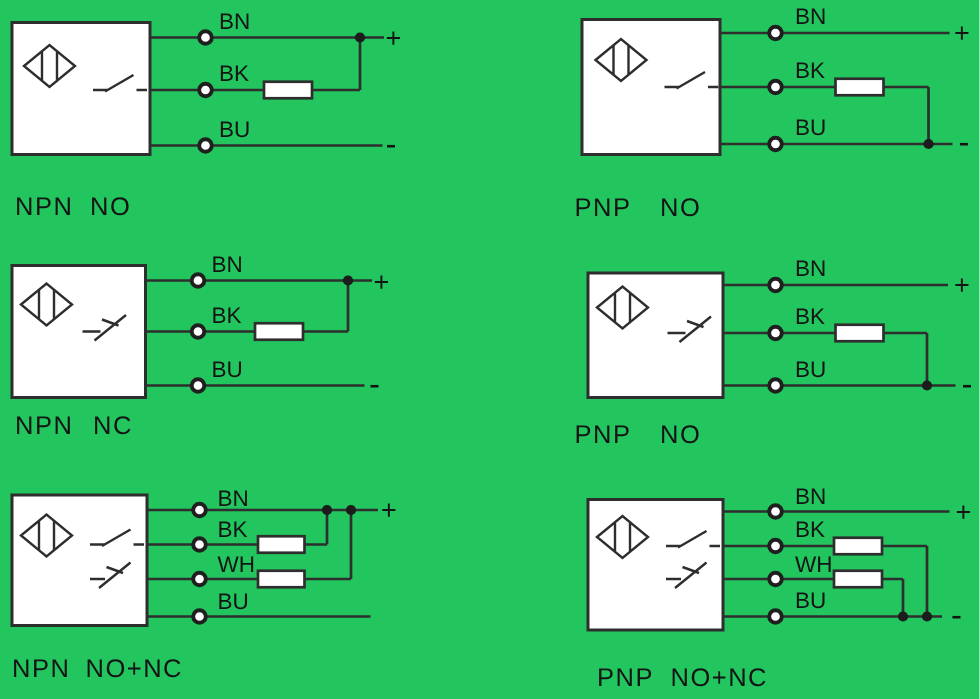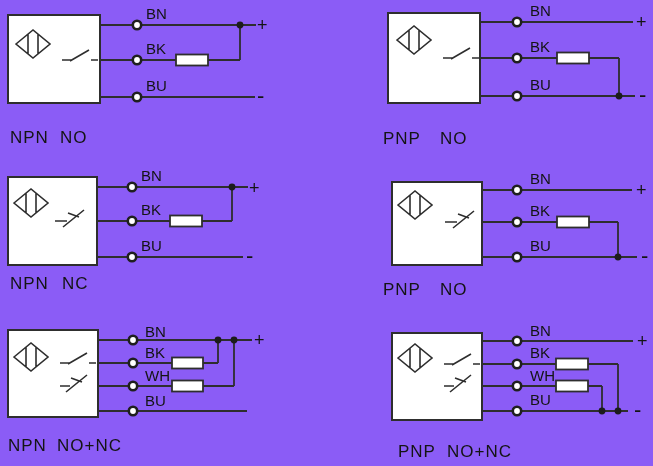--- a/index.html
+++ b/index.html
@@ -1,16 +1,16 @@
 <!DOCTYPE html>
 <html><head>
 <meta charset="utf-8">
 <style>
   html,body { margin:0; padding:0; background:#ffffff; }
-  #stage { position:relative; width:653px; height:466px; background:#8b5cf6; overflow:hidden; }
+  #stage { position:relative; width:653px; height:466px; background:#22c55e; overflow:hidden; }
   svg { display:block; }
   .box  { fill:#ffffff; stroke:#2e2e2e; stroke-width:2; }
   .sym  { fill:none; stroke:#2e2e2e; stroke-width:1.6; }
   .w    { stroke:#2e2e2e; stroke-width:1.8; fill:none; }
   .res  { fill:#ffffff; stroke:#2e2e2e; stroke-width:1.8; }
   .term { fill:#ffffff; stroke:#1f1f1f; stroke-width:2.6; }
   .dot  { fill:#1c1c1c; stroke:none; }
   .lbl  { font:15px "Liberation Sans", sans-serif; fill:#141414; }
   .pm   { font:18px "Liberation Sans", sans-serif; fill:#141414; }
   .mns  { font:22px "Liberation Sans", sans-serif; fill:#141414; }

